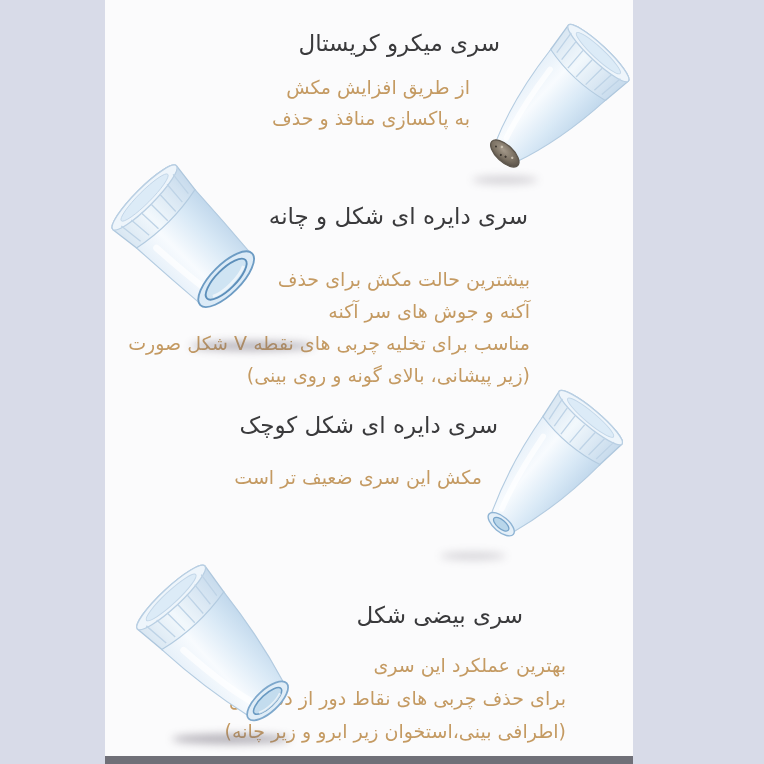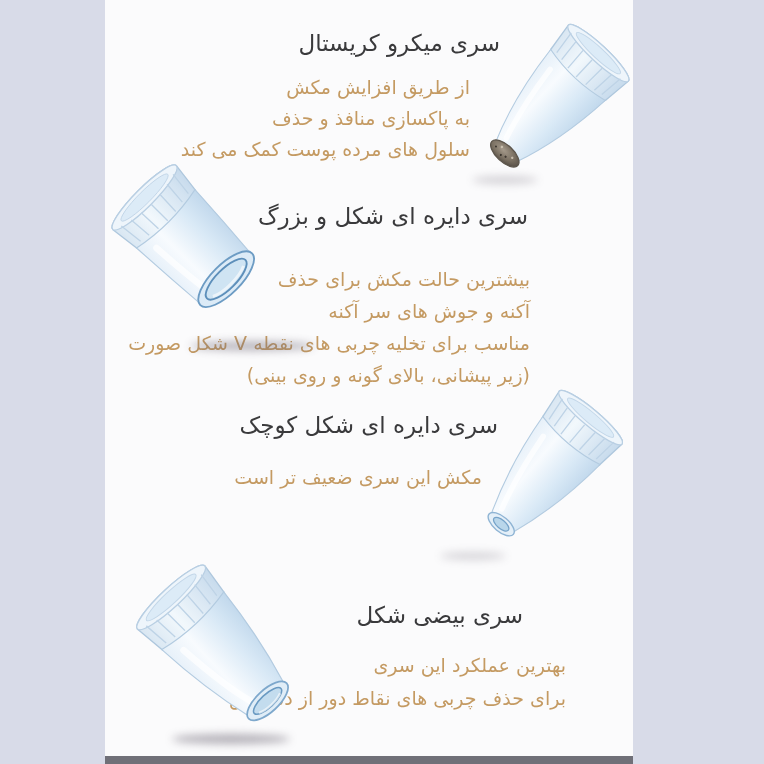--- a/index.html
+++ b/index.html
@@ -74,21 +74,20 @@
       </radialGradient>
     </defs>
   </svg>
 
   
   <section>
     <h2 class="t t1" dir="rtl">سری میکرو کریستال</h2>
     <div class="b b1" dir="rtl">
       <div>از طریق افزایش مکش</div>
       <div>به پاکسازی منافذ و حذف</div>
-      <div>سلول های مرده پوست کمک می کند</div>
     </div>
     <div class="img img1">
       <svg viewBox="0 0 120 180">
         <path d="M16,14 A44,9 0 0 1 104,14 L100,46 A40,8 0 0 1 20,46 Z" fill="url(#gCollar)" stroke="#aec7dd" stroke-width="1.4"></path>
         <ellipse cx="60" cy="14" rx="44" ry="9" fill="#eef5fb" stroke="#b9cfe3" stroke-width="1.4"></ellipse>
         <ellipse cx="60" cy="14" rx="32" ry="5.8" fill="#dcebf7" stroke="#c2d6e8" stroke-width="1"></ellipse>
         <path d="M24,18 L27,44 M34,21 L36,46 M46,23 L47,48 M60,24 L60,49 M74,23 L73,48 M86,21 L84,46 M96,18 L93,44" stroke="#bed3e6" stroke-width="1.4" fill="none"></path>
         <path d="M20,46 C24,92 34,132 45,160 L75,160 C86,132 96,92 100,46 Q60,55 20,46 Z" fill="url(#gBody)" stroke="#b3cbe0" stroke-width="1.2"></path>
         <path d="M34,62 C38,100 44,128 50,148" stroke="#ffffff" stroke-width="6" opacity="0.7" fill="none" stroke-linecap="round"></path>
         <ellipse cx="60" cy="161" rx="19" ry="9" fill="url(#gCrystal)" stroke="#5d564c" stroke-width="1.4"></ellipse>
@@ -97,21 +96,21 @@
         <circle cx="69" cy="159" r="1.3" fill="#d6cdbd" opacity=".8"></circle>
         <circle cx="58" cy="165" r="1.1" fill="#211d19" opacity=".8"></circle>
         <circle cx="48" cy="162" r="1.1" fill="#2c2722" opacity=".8"></circle>
       </svg>
     </div>
     <div class="shadow sh1"></div>
   </section>
 
   
   <section>
-    <h2 class="t t2" dir="rtl">سری دایره ای شکل و بزرگ</h2>
+    <h2 class="t t2" dir="rtl">سری دایره ای شکل و چانه</h2>
     <div class="b b2" dir="rtl">
       <div>بیشترین حالت مکش برای حذف</div>
       <div>آکنه و جوش های سر آکنه</div>
       <div>مناسب برای تخلیه چربی های نقطه V شکل صورت</div>
       <div>(زیر پیشانی، بالای گونه و روی بینی)</div>
     </div>
     <div class="img img2">
       <svg viewBox="0 0 130 170">
         <path d="M17,15 A48,10 0 0 1 113,15 L109,47 A44,9 0 0 1 21,47 Z" fill="url(#gCollar)" stroke="#aec7dd" stroke-width="1.4"></path>
         <ellipse cx="65" cy="15" rx="48" ry="10" fill="#eef5fb" stroke="#b9cfe3" stroke-width="1.4"></ellipse>
@@ -147,20 +146,21 @@
     </div>
     <div class="shadow sh3"></div>
   </section>
 
   
   <section>
     <h2 class="t t4" dir="rtl">سری بیضی شکل</h2>
     <div class="b b4" dir="rtl">
       <div>بهترین عملکرد این سری</div>
       <div>برای حذف چربی های نقاط دور از دسترس</div>
+      <div>(اطرافی بینی،استخوان زیر ابرو و زیر چانه)</div>
     </div>
     <div class="img img4">
       <svg viewBox="0 0 130 185">
         <path d="M17,15 A48,10 0 0 1 113,15 L109,48 A44,9 0 0 1 21,48 Z" fill="url(#gCollar)" stroke="#aec7dd" stroke-width="1.4"></path>
         <ellipse cx="65" cy="15" rx="48" ry="10" fill="#eef5fb" stroke="#b9cfe3" stroke-width="1.4"></ellipse>
         <ellipse cx="65" cy="15" rx="35" ry="6.4" fill="#dcebf7" stroke="#c2d6e8" stroke-width="1"></ellipse>
         <path d="M26,19 L29,46 M38,22 L40,48 M51,24 L52,50 M65,25 L65,51 M79,24 L78,50 M92,22 L90,48 M104,19 L101,46" stroke="#bed3e6" stroke-width="1.4" fill="none"></path>
         <path d="M21,48 C25,95 32,130 40,160 L90,160 C98,130 105,95 109,48 Q65,57 21,48 Z" fill="url(#gBody)" stroke="#b3cbe0" stroke-width="1.2"></path>
         <path d="M37,64 C41,102 46,132 52,150" stroke="#ffffff" stroke-width="7" opacity="0.7" fill="none" stroke-linecap="round"></path>
         <ellipse cx="65" cy="162" rx="27" ry="11.5" fill="#e0edf7" stroke="#7ea8cc" stroke-width="1.8"></ellipse>

